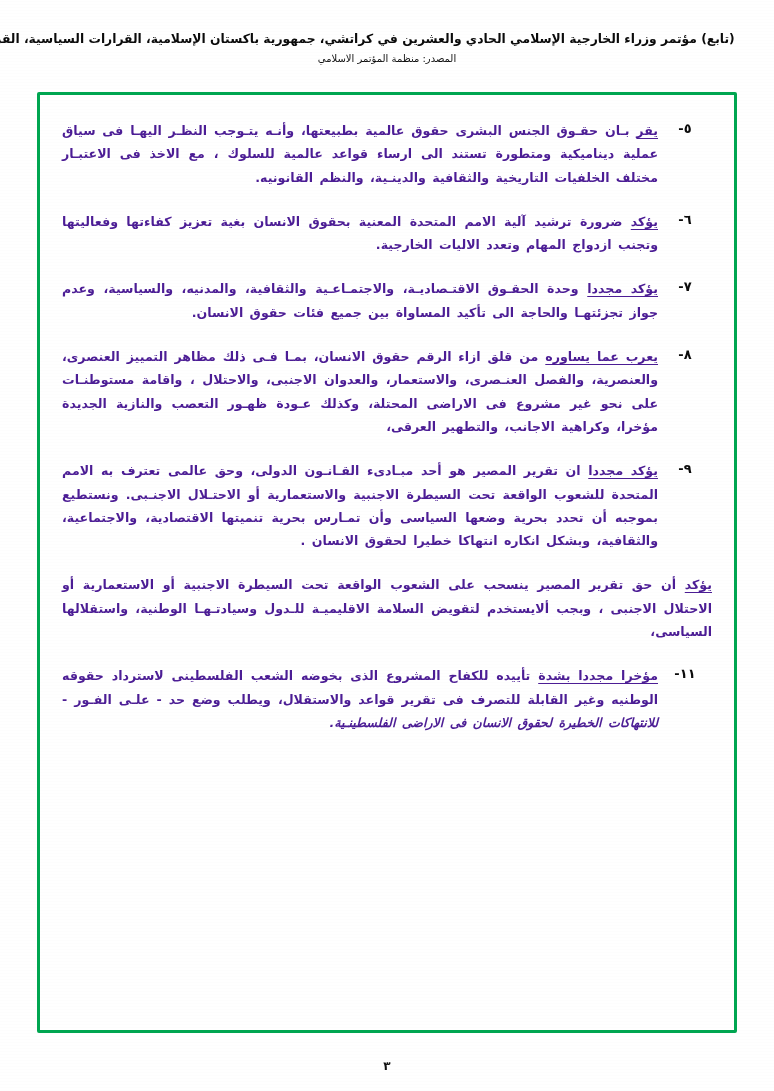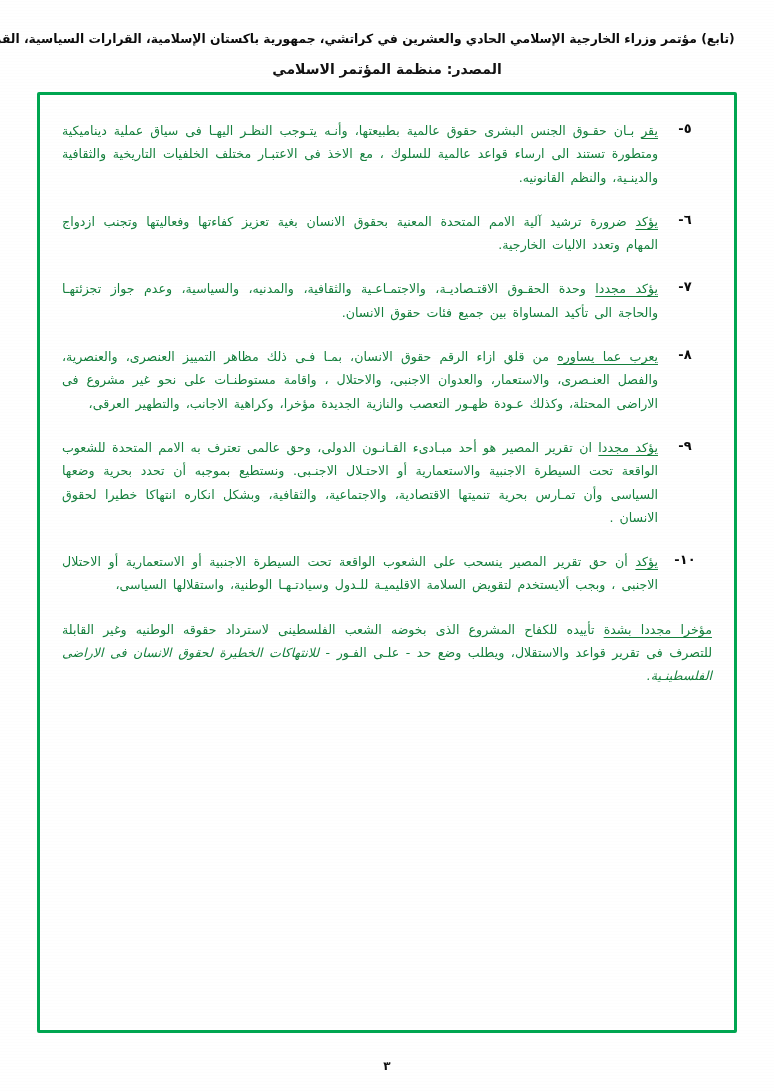--- a/index.html
+++ b/index.html
@@ -33,23 +33,23 @@
     font-weight: bold;
     font-size: 12.5px;
     line-height: 1.5;
     letter-spacing: 0px;
     color: #0b0b0b;
     white-space: nowrap;
     transform: scaleX(0.985);
   }
   .header-source {
     direction: rtl;
-    font-weight: bold;
-    font-size: 14px;
-    margin-top: 12px;
+    font-weight: normal;
+    font-size: 10px;
+    margin-top: 4px;
     color: #111;
   }
 
   
   .frame {
     position: absolute;
     top: 92px;
     right: 37px;
     left: 37px;
     bottom: 58px;
@@ -85,22 +85,22 @@
 
   .item-body {
     flex: 1 1 auto;
     direction: rtl;
     text-align: justify;
     text-align-last: right;
     font-size: 12.6px;
     line-height: 1.85;
     letter-spacing: 0.6px;
     word-spacing: 2px;
-    color: #15803d;
-    font-weight: normal;
+    color: #4c1d95;
+    font-weight: bold;
   }
 
   .lead {
     text-decoration: underline;
     text-underline-offset: 3px;
   }
 
   .italic-tail {
     font-style: italic;
   }
@@ -159,25 +159,25 @@
         <div class="item-num">٨-</div>
         <div class="item-body"><span class="lead">يعرب عما يساوره</span><span> من قلق ازاء الرقم حقوق الانسان، بمـا فـى ذلك مظاهر التمييز العنصرى، والعنصرية، والفصل العنـصرى، والاستعمار، والعدوان الاجنبى، والاحتلال ، واقامة مستوطنـات على نحو غير مشروع فى الاراضى المحتلة، وكذلك عـودة ظهـور التعصب والنازية الجديدة مؤخرا، وكراهية الاجانب، والتطهير العرقى،</span></div>
       </div>
 
       <div class="item">
         <div class="item-num">٩-</div>
         <div class="item-body"><span class="lead">يؤكد مجددا</span><span> ان تقرير المصير هو أحد مبـادىء القـانـون الدولى، وحق عالمى تعترف به الامم المتحدة للشعوب الواقعة تحت السيطرة الاجنبية والاستعمارية أو الاحتـلال الاجنـبى. ونستطيع بموجبه أن تحدد بحرية وضعها السياسى وأن تمـارس بحرية تنميتها الاقتصادية، والاجتماعية، والثقافية، وبشكل انكاره انتهاكا خطيرا لحقوق الانسان .</span></div>
       </div>
 
       <div class="item">
-        <div class="item-num">١٠-</div>
         <div class="item-body"><span class="lead">يؤكد</span><span> أن حق تقرير المصير ينسحب على الشعوب الواقعة تحت السيطرة الاجنبية أو الاستعمارية أو الاحتلال الاجنبى ، وبجب ألايستخدم لتقويض السلامة الاقليميـة للـدول وسيادتـهـا الوطنية، واستقلالها السياسى،</span></div>
       </div>
 
       <div class="item">
+        <div class="item-num">١١-</div>
         <div class="item-body"><span class="lead">مؤخرا مجددا بشدة</span><span> تأييده للكفاح المشروع الذى بخوضه الشعب الفلسطينى لاسترداد حقوقه الوطنيه وغير القابلة للتصرف فى تقرير قواعد والاستقلال، ويطلب وضع حد - علـى الفـور - </span><span class="italic-tail">للانتهاكات الخطيرة لحقوق الانسان فى الاراضى الفلسطينـية.</span></div>
       </div>
 
     </div>
   </div>
 
   <div class="footer">٣</div>
 
   <div class="grain"></div>
 </div>

